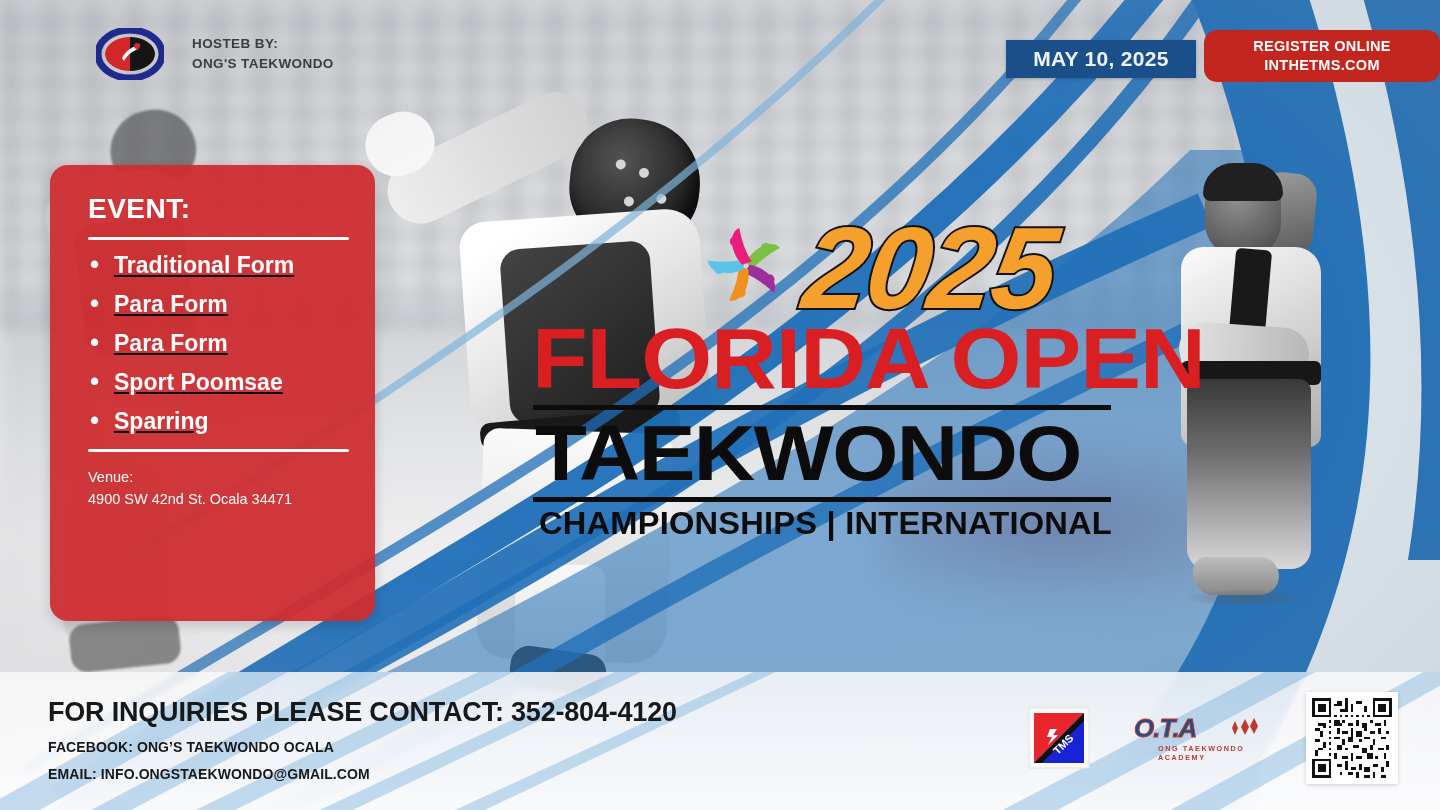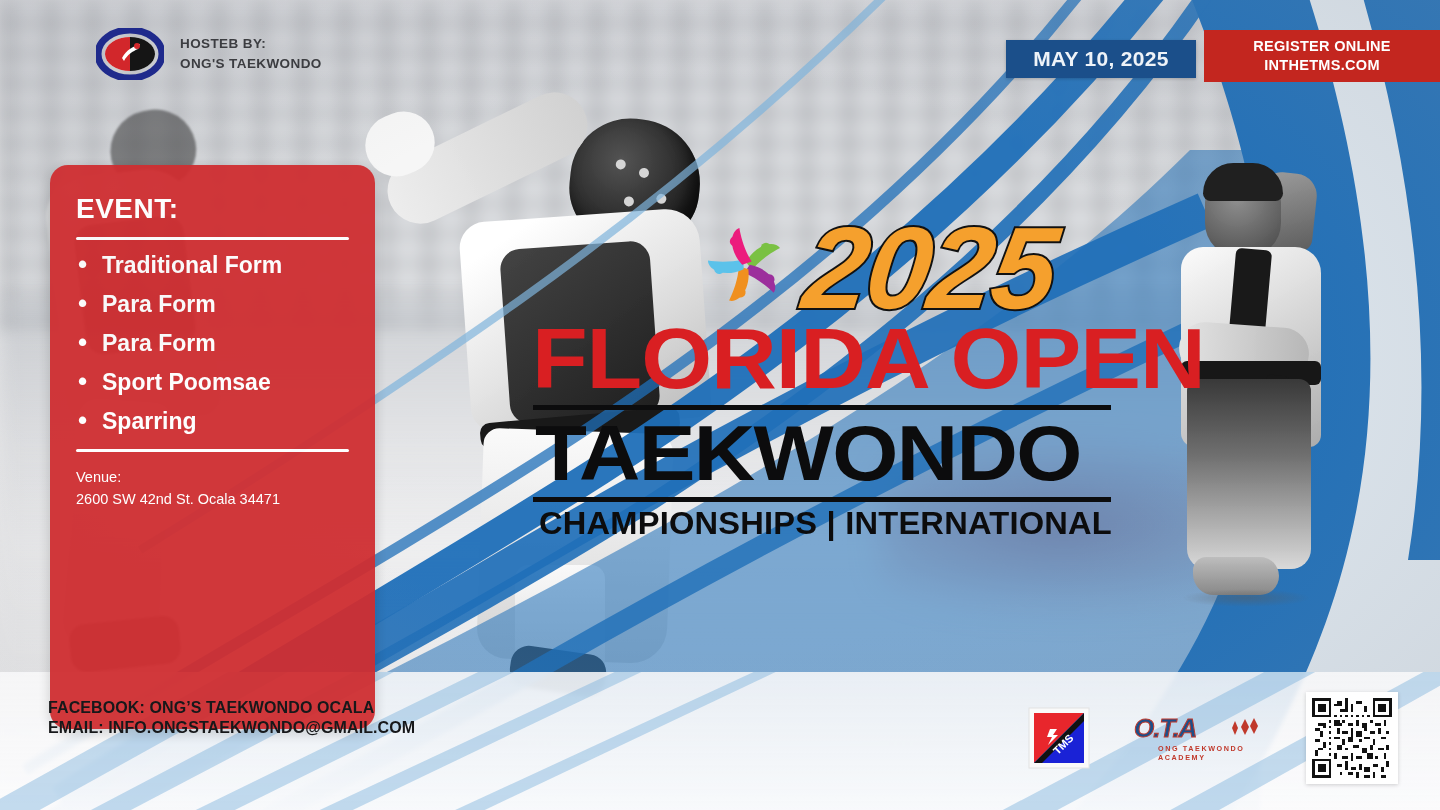--- a/index.html
+++ b/index.html
@@ -187,59 +187,59 @@
   
   .bottom-band{
     position:absolute; left:0; top:672px; width:1440px; height:138px;
     background:linear-gradient(180deg, rgba(248,248,249,.88), rgba(252,252,253,.97));
     backdrop-filter:blur(2px);
   }
 
   
   .host{
     position:absolute; left:96px; top:28px;
-    display:flex; align-items:center; gap:16px;
+    display:flex; align-items:center; gap:28px;
   }
   .host-logo{ width:68px; height:52px; position:relative; }
   .host-text{
     font-size:13.5px; font-weight:700; letter-spacing:.4px;
     color:#3c3d41; line-height:1.45; white-space:nowrap;
   }
 
   .date-badge{
     position:absolute; left:1006px; top:40px;
     width:190px; height:38px;
     background:#1b4f8a;
     display:flex; align-items:center; justify-content:center;
     color:#eef3f8; font-size:21px; font-weight:700; letter-spacing:.3px;
     box-shadow:0 1px 3px rgba(0,0,0,.2);
   }
   .register-badge{
     position:absolute; left:1204px; top:30px;
     width:236px; height:52px;
     background:#c3261f;
     display:flex; flex-direction:column; align-items:center; justify-content:center;
-    color:#fff; font-size:14.5px; font-weight:700; letter-spacing:.3px; line-height:1.3;
+    color:#fff; font-size:14.5px; font-weight:700; letter-spacing:.3px; line-height:1.3;border-radius:13px;
   }
 
   
   .event-card{
     position:absolute; left:50px; top:165px;
-    width:325px; height:564px;
+    width:325px; height:456px;
     background:#cf2e31; opacity:.95;
     border-radius:18px;
-    padding:28px 26px 18px 26px;
+    padding:28px 26px 18px 38px;
     box-shadow:0 4px 14px rgba(0,0,0,.18);
   }
   .event-title{
     color:#fff; font-size:28px; font-weight:700; letter-spacing:.5px;
   }
   .rule{ height:3px; background:#fff; margin:12px 0 14px 0; border-radius:2px; }
   .rule.bottom{ margin:10px 0 14px 0; }
-  .event-list{ list-style:none; }
+  .event-list{ list-style:none;text-decoration:underline; }
   .event-list li{
     color:#fff; font-size:23px; font-weight:700; line-height:1.0;
     margin-bottom:16px; padding-left:26px; position:relative;
   }
   .event-list li:before{
     content:"•"; position:absolute; left:2px; top:-3px; font-size:26px;
   }
   .venue{
     color:#fff; font-size:14.5px; font-weight:400; line-height:1.55;
   }
@@ -281,22 +281,22 @@
 
   
   .contact{
     position:absolute; left:48px; top:697px;
   }
   .contact-main{
     font-size:27px; font-weight:700; color:#17181a; letter-spacing:-.2px;
     white-space:nowrap;
   }
   .contact-sub{
-    font-size:16px; font-weight:700; color:#17181a; letter-spacing:.1px;
-    margin-top:2px; white-space:nowrap;
+    font-size:14px; font-weight:700; color:#17181a; letter-spacing:.1px;
+    margin-top:11px; white-space:nowrap;
   }
   .footer-logos{
     position:absolute; left:1028px; top:692px;
     display:flex; align-items:center; gap:44px;
   }
   .tms-logo{ width:62px; height:62px; position:relative; }
   .ota-logo{ width:128px; height:46px; position:relative; }
   .ota-word{
     font-size:26px; font-weight:700; font-style:italic; color:#1b4f8a;
     letter-spacing:-1px; line-height:1;
@@ -427,21 +427,21 @@
     <ul class="event-list">
       <li>Traditional Form</li>
       <li>Para Form</li>
       <li>Para Form</li>
       <li>Sport Poomsae</li>
       <li>Sparring</li>
     </ul>
     <div class="rule bottom"></div>
     <div class="venue">
       <div>Venue:</div>
-      <div>2600 SW 42nd St. Ocala 34471</div>
+      <div>4900 SW 42nd St. Ocala 34471</div>
     </div>
   </div>
 
   <div class="title-block">
 
     <div class="pinwheel">
       <svg width="82" height="82" viewBox="0 0 82 82">
         <g transform="translate(41,41)">
           <g>
             <path d="M0,-4 C10,-22 28,-26 34,-18 C26,-14 14,-6 6,4 Z" fill="#7ac143"></path>
@@ -469,20 +469,21 @@
 
     <div class="year">2025</div>
     <div class="florida">FLORIDA OPEN</div>
     <div class="hr-top"></div>
     <div class="taekwondo">TAEKWONDO</div>
     <div class="hr-bot"></div>
     <div class="champs">CHAMPIONSHIPS | INTERNATIONAL</div>
   </div>
 
   <div class="contact">
+    <div class="contact-main">FOR INQUIRIES PLEASE CONTACT: 352-804-4120</div>
     <div class="contact-sub">FACEBOOK: ONG’S TAEKWONDO OCALA</div>
     <div class="contact-sub">EMAIL: INFO.ONGSTAEKWONDO@GMAIL.COM</div>
   </div>
 
   <div class="footer-logos">
 
     <div class="tms-logo">
       <svg width="62" height="62" viewBox="0 0 62 62">
         <rect x="1" y="1" width="60" height="60" fill="#fafafa" stroke="#e2e2e2"></rect>
         <path d="M6,6 L56,6 L6,56 Z" fill="#e8262c"></path>

